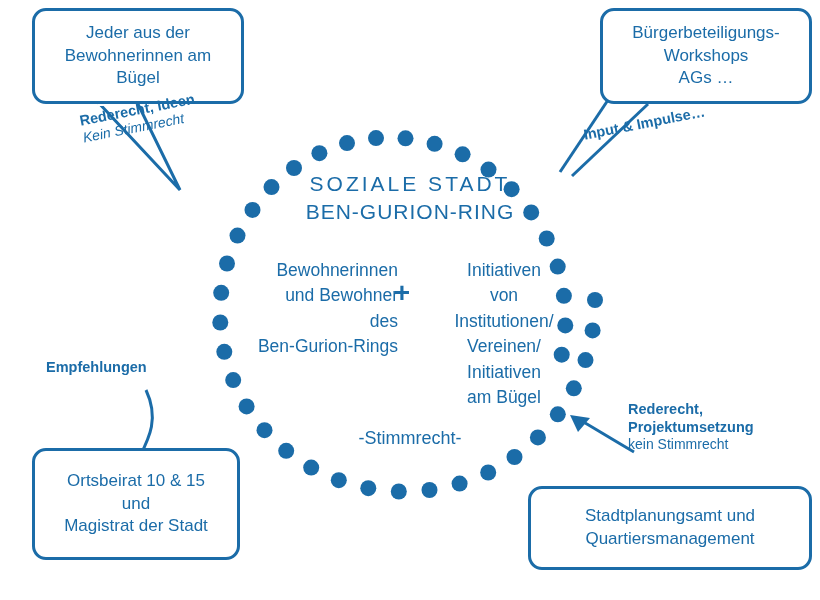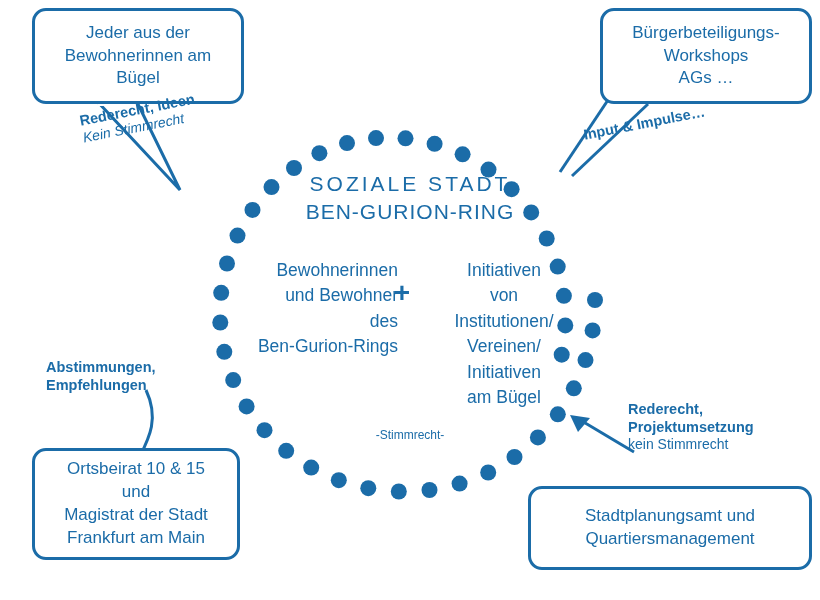--- a/index.html
+++ b/index.html
@@ -67,21 +67,21 @@
   #col-right {
     left: 424px; top: 258px; width: 160px;
     font-size: 17.5px; line-height: 1.45;
   }
   #plus-sign {
     left: 386px; top: 277px; width: 32px;
     font-size: 28px; font-weight: bold;
   }
   #stimmrecht {
     left: 300px; top: 428px; width: 220px;
-    font-size: 12px;
+    font-size: 18px;
     text-align: center;
   }
 
   
   .edge-label {
     position: absolute;
     color: #1b6ca8;
     z-index: 6;
     line-height: 1.25;
   }
@@ -193,39 +193,37 @@
   <div class="callout" id="callout-top-right">
     <span class="line">Bürgerbeteiligungs-</span>
     <span class="line">Workshops</span>
     <span class="line">AGs …</span>
   </div>
 
   <div class="callout" id="callout-bottom-left">
     <span class="line">Ortsbeirat 10 &amp; 15</span>
     <span class="line">und</span>
     <span class="line">Magistrat der Stadt</span>
-    <span class="line">Frankfurt am Main</span>
   </div>
 
   <div class="callout" id="callout-bottom-right">
     <span class="line">Stadtplanungsamt und</span>
     <span class="line">Quartiersmanagement</span>
   </div>
 
   <div class="edge-label" id="label-tl">
     <div>Rederecht, Ideen</div>
     <div class="sub">Kein Stimmrecht</div>
   </div>
 
   <div class="edge-label" id="label-tr">
     <div>Input &amp; Impulse…</div>
   </div>
 
   <div class="edge-label" id="label-bl">
-    <div>Abstimmungen,</div>
     <div>Empfehlungen</div>
   </div>
 
   <div class="edge-label" id="label-br">
     <div>Rederecht,</div>
     <div>Projektumsetzung</div>
     <div class="sub">kein Stimmrecht</div>
   </div>
 
   <div class="center-text" id="title-sub1">SOZIALE STADT</div>

